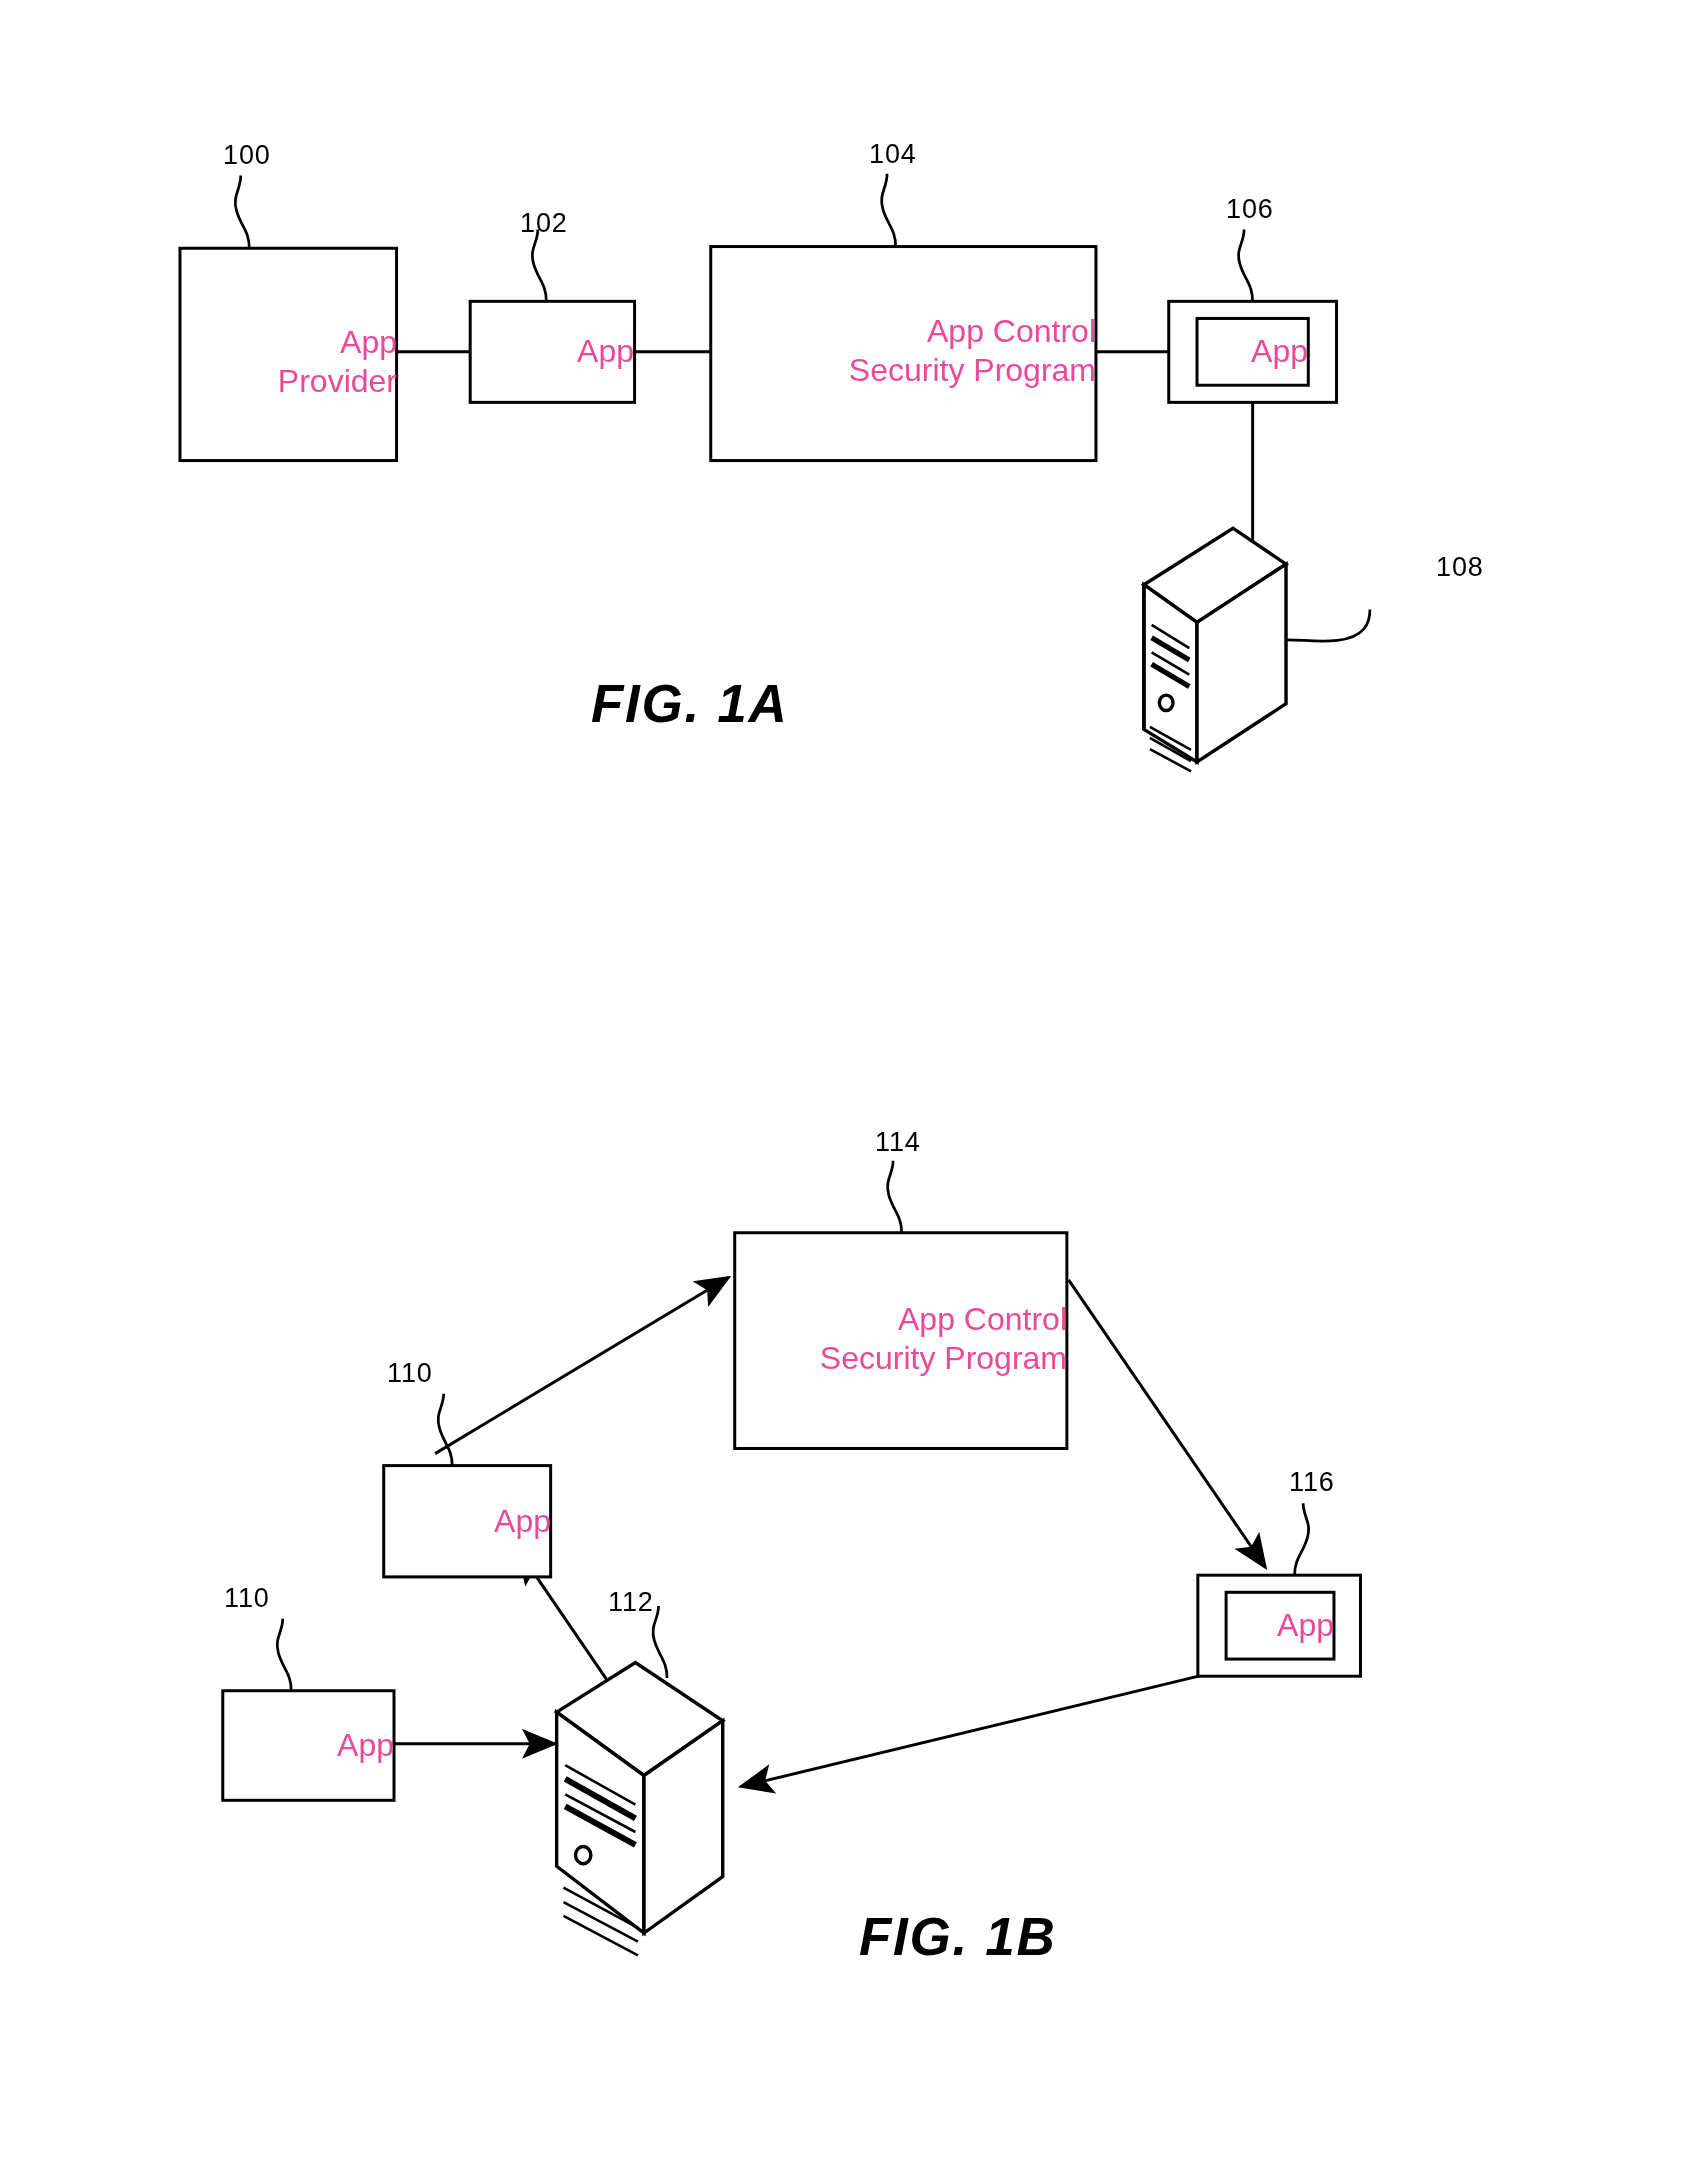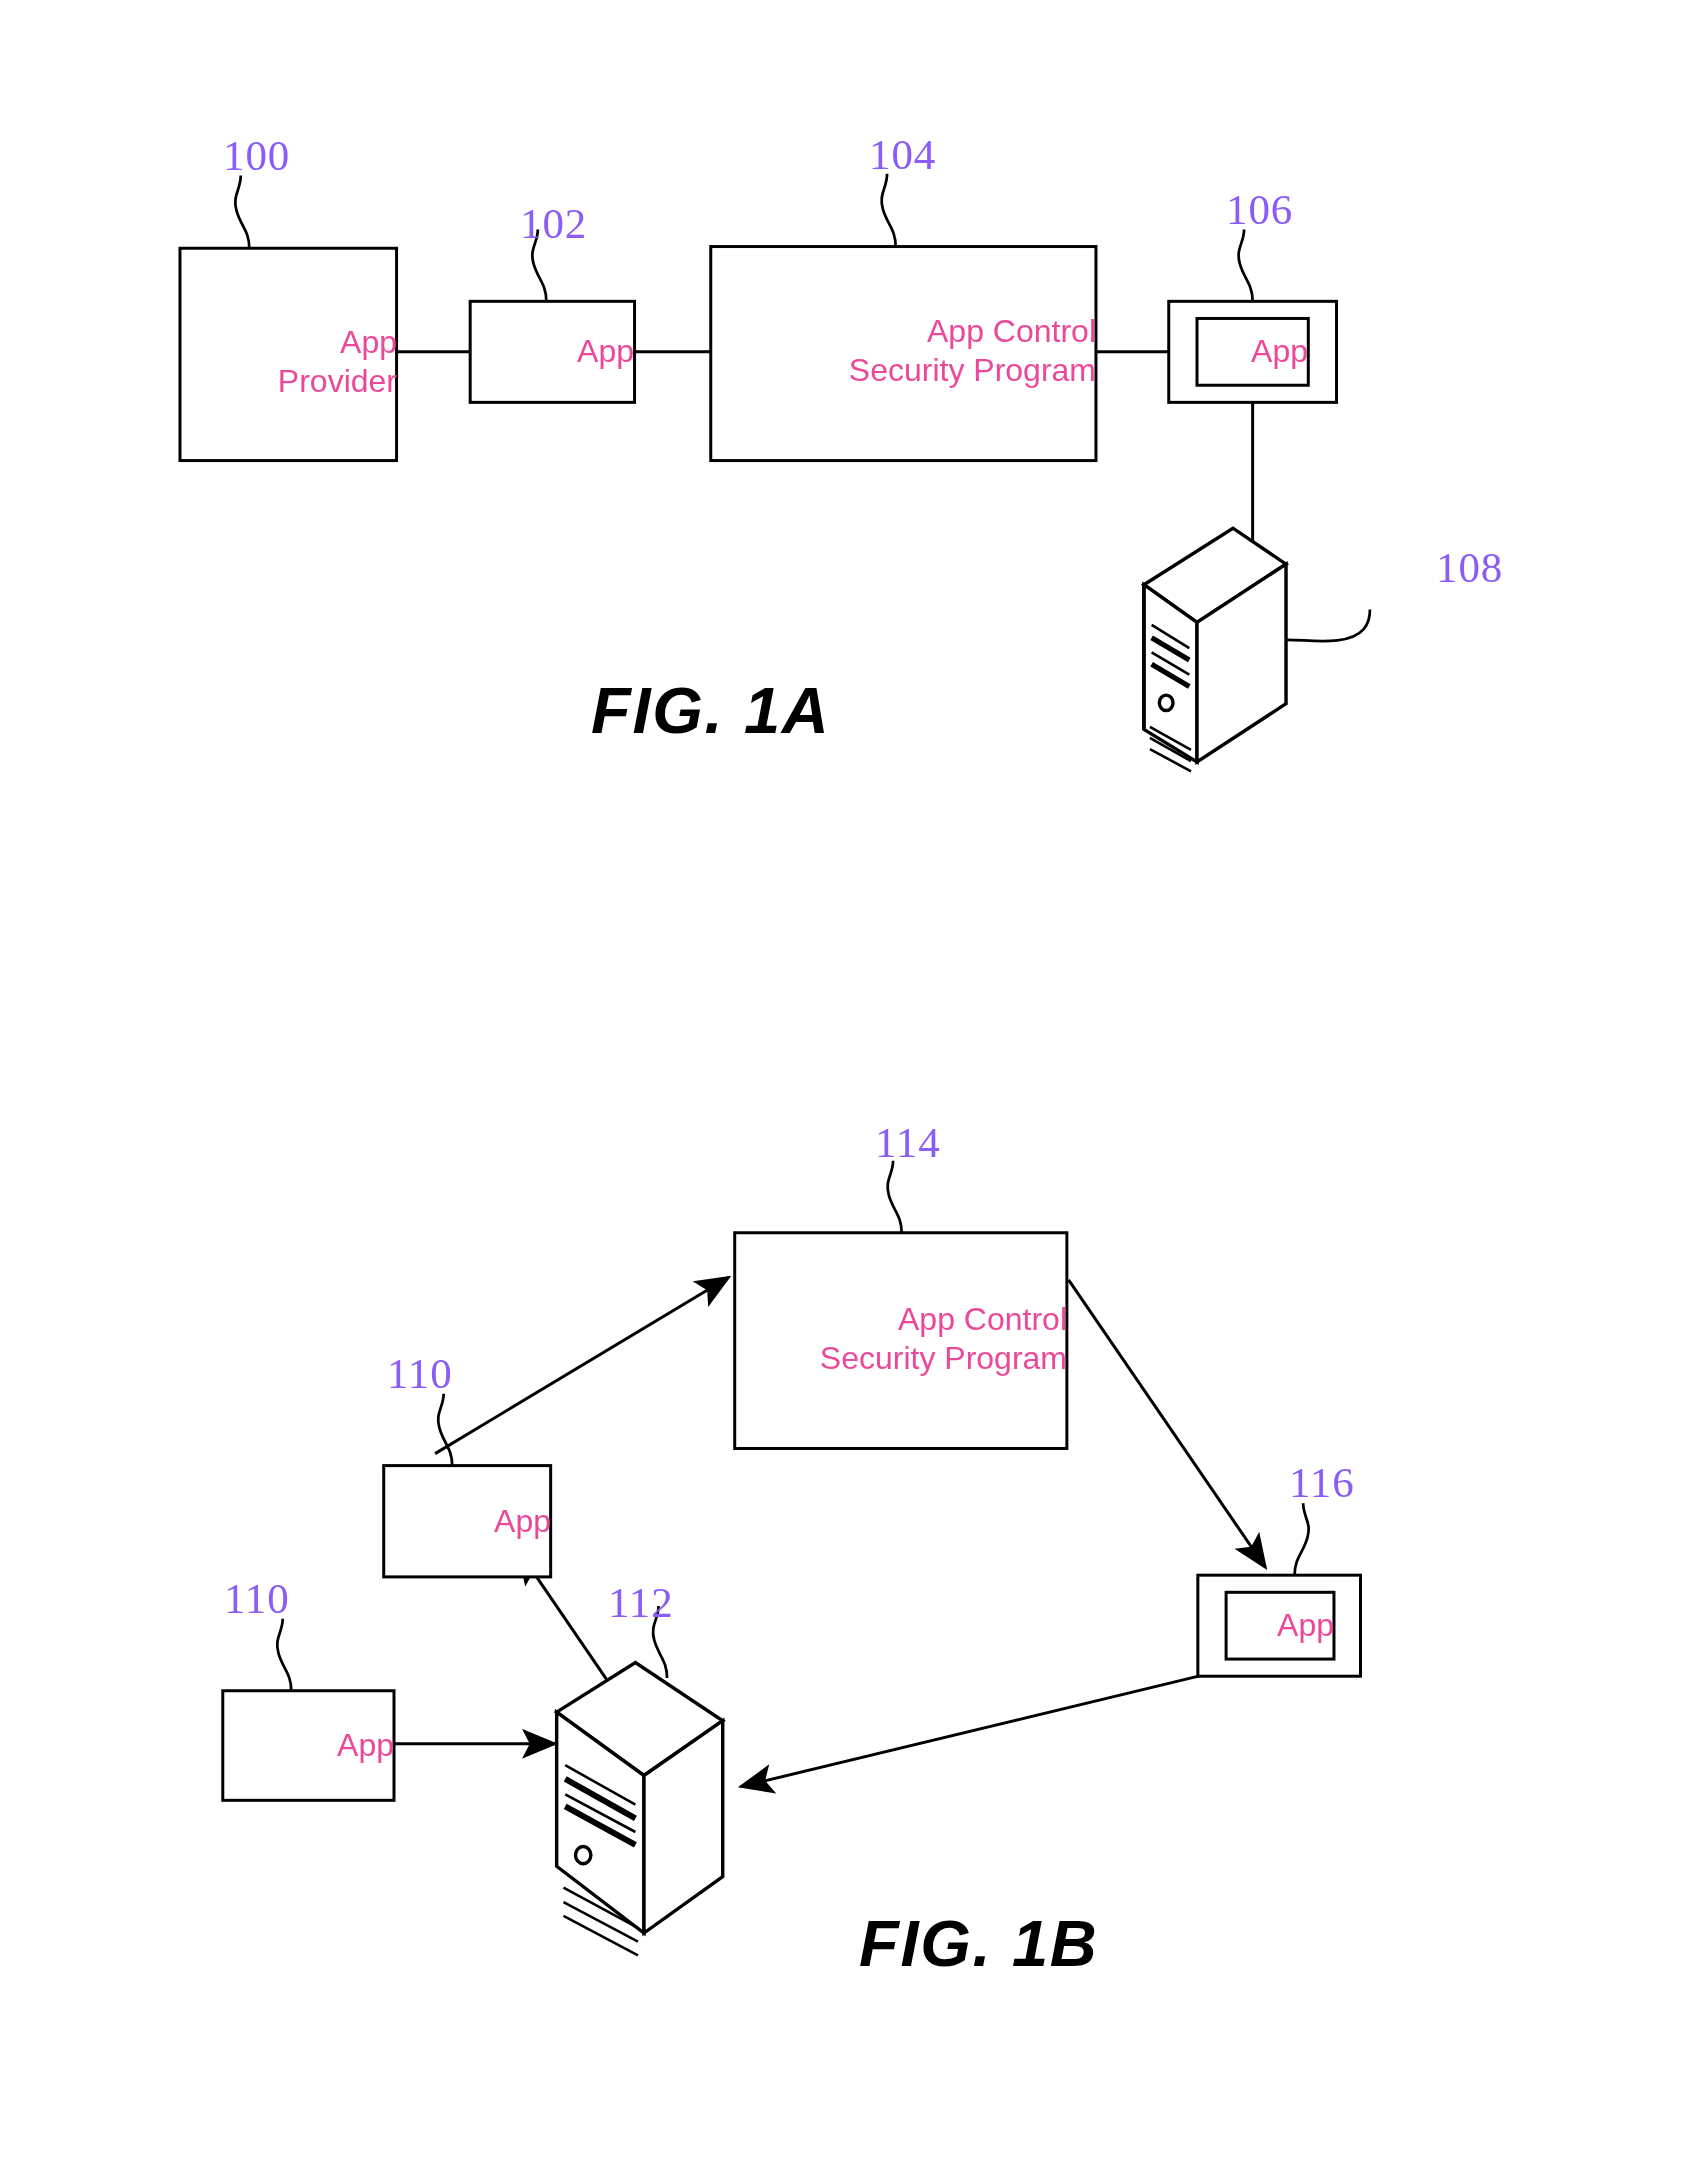--- a/index.html
+++ b/index.html
@@ -32,32 +32,32 @@
     text-align: right;
     font-family: "Liberation Sans", sans-serif;
     font-size: 32px;
     line-height: 39px;
     color: #ec4899;
     white-space: pre-line;
     pointer-events: none;
   }
   .ref-num {
     position: absolute;
-    font-family: Liberation Serif, serif;
-    font-size: 43px;
+    font-family: Liberation Sans, sans-serif;
+    font-size: 27px;
     line-height: 33px;
     letter-spacing: 0.9px;
-    color: #8b5cf6;
+    color: #000000;
   }
   .fig-caption {
     position: absolute;
     font-family: "Liberation Sans", sans-serif;
     font-weight: bold;
     font-style: italic;
-    font-size: 65px;
+    font-size: 53px;
     letter-spacing: 1.7px;
     color: #000000;
   }
 </style>
 </head>
 <body>
 
 <div class="page">
 
   <svg class="figure-svg" viewBox="0 0 1983 2543" xmlns="http://www.w3.org/2000/svg">

